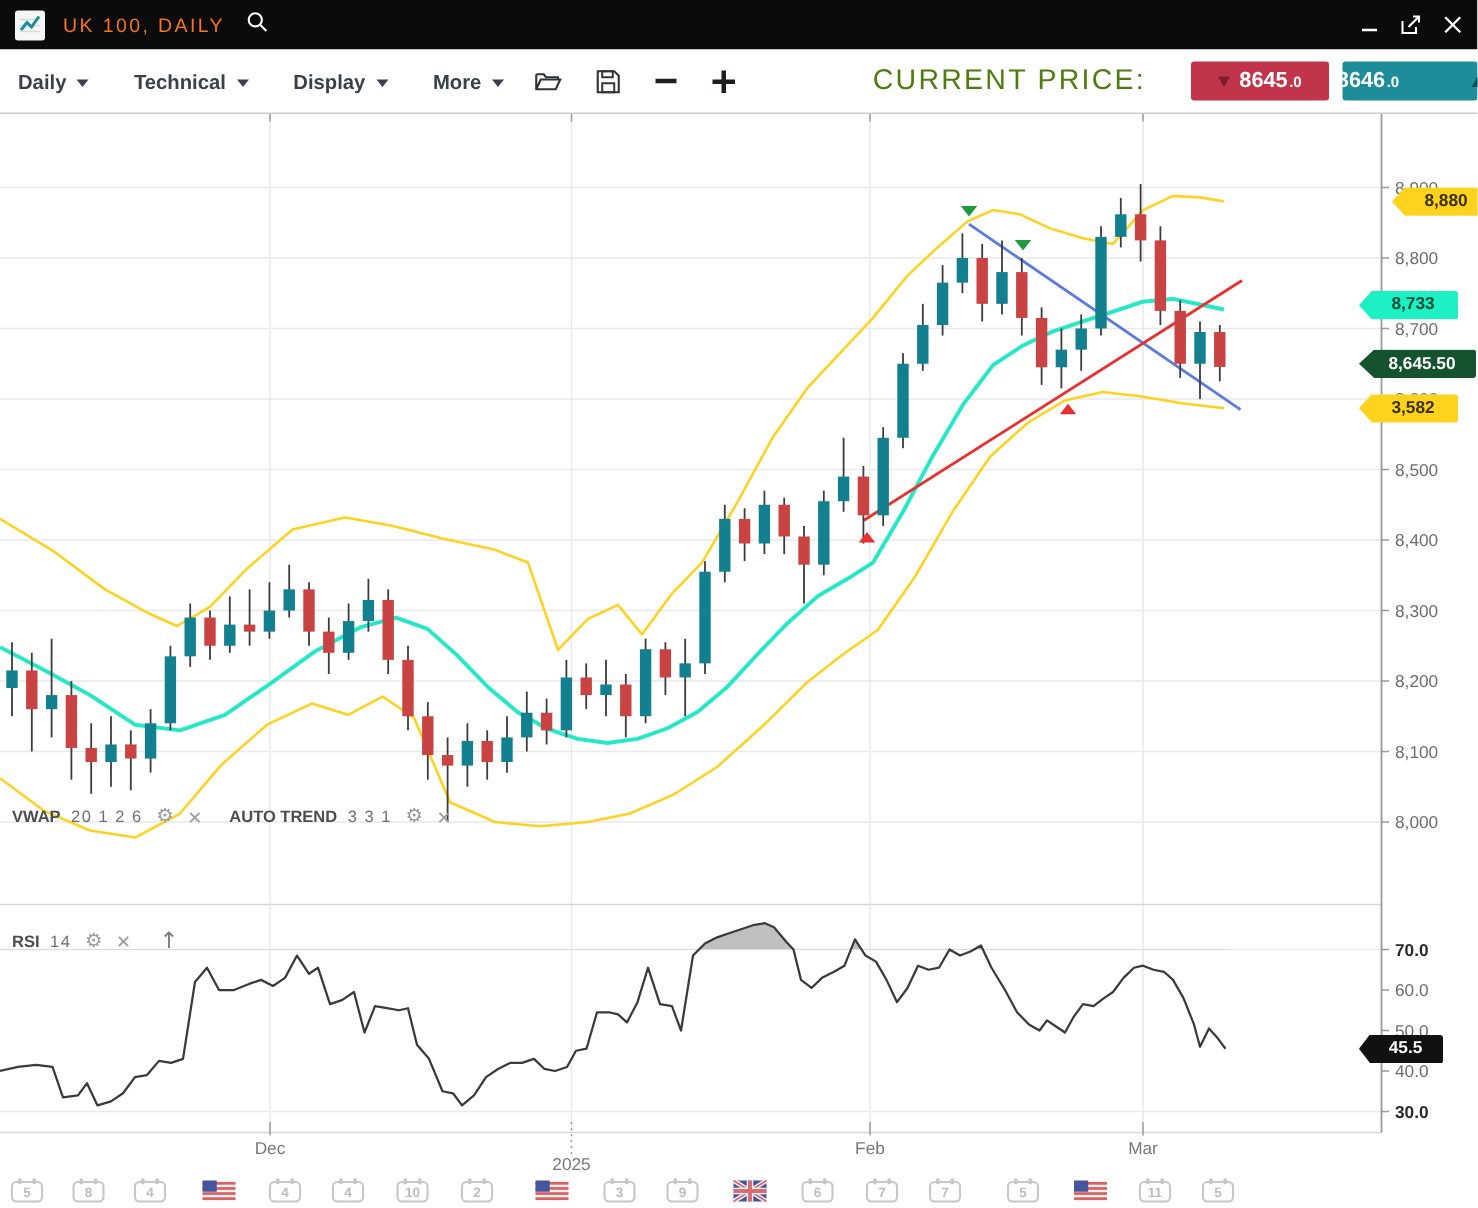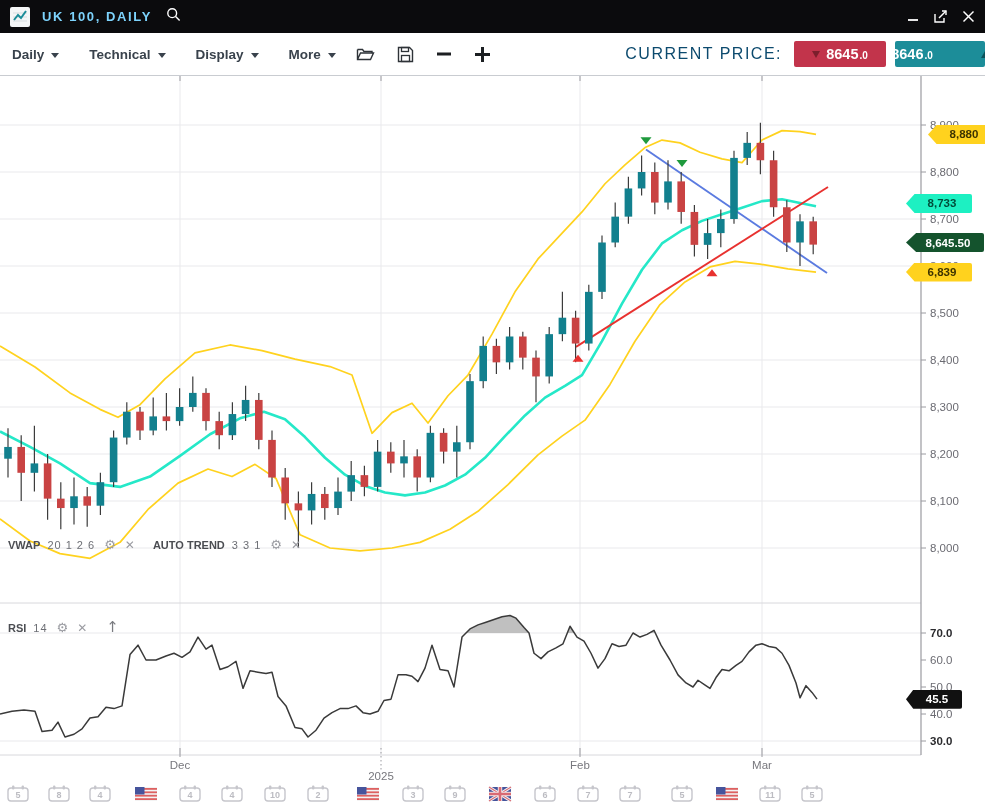--- a/index.html
+++ b/index.html
@@ -2,33 +2,33 @@
 <html><head>
 <meta charset="utf-8">
 <style>
   html,body{margin:0;padding:0;}
   body{width:985px;height:805px;overflow:hidden;background:#fff;
        font-family:"Liberation Sans", sans-serif; position:relative;}
   .titlebar{position:absolute;left:0;top:0;width:985px;height:33px;background:#0b0b0d;
             display:flex;align-items:center;padding:0 10px;box-sizing:border-box;z-index:5;}
   .logo{width:20px;height:20px;background:#f4f6f7;border-radius:2px;margin-right:12px;
         display:flex;align-items:center;justify-content:center;}
-  .symbol{color:#7dd3fc;font-size:13px;letter-spacing:1.6px;font-weight:700;}
+  .symbol{color:#f97316;font-size:13px;letter-spacing:1.6px;font-weight:400;}
   .search{margin-left:14px;}
   .win-controls{margin-left:auto;display:flex;align-items:center;gap:14px;}
   .win-btn{color:#fff;display:flex;align-items:center;}
   .toolbar{position:absolute;left:0;top:33px;width:985px;height:43px;background:#fff;
            border-bottom:1px solid #c9ccd1;display:flex;align-items:center;
            padding:0 0 0 12px;box-sizing:border-box;z-index:5;}
   .menu-item{display:flex;align-items:center;gap:7px;margin-right:30px;cursor:pointer;}
   .menu-item span.lbl{font-size:13.5px;font-weight:700;color:#39424c;}
   .caret{width:0;height:0;border-left:4px solid transparent;border-right:4px solid transparent;
          border-top:5px solid #39424c;margin-top:2px;}
   .tool-ico{margin-right:22px;display:flex;align-items:center;cursor:pointer;}
-  .cp-label{margin-left:auto;font-size:16px;color:#0c4a6e;letter-spacing:1.5px;margin-right:12px;}
+  .cp-label{margin-left:auto;font-size:19px;color:#4d7c0f;letter-spacing:1.5px;margin-right:30px;}
   .price-badge{height:26px;display:flex;align-items:center;justify-content:center;
                color:#fff;font-size:14.5px;font-weight:700;border-radius:2px;gap:6px;
                padding:0 10px;cursor:pointer;}
   .price-badge .dec{font-size:10px;font-weight:700;margin-left:1px;}
   .sell{background:#c2344b;width:72px;margin-right:9px;}
   .buy{background:#1c8d99;width:70px;margin-right:0;gap:48px;}
   .tri-down{width:0;height:0;border-left:4px solid transparent;border-right:4px solid transparent;
             border-top:7px solid #7c1f2c;}
   .tri-up{width:0;height:0;border-left:4px solid transparent;border-right:4px solid transparent;
           border-bottom:7px solid #0c525b;}
@@ -538,21 +538,21 @@
     <span class="params">14</span>
     <span class="mini-ico">⚙</span>
     <span class="mini-ico xx">✕</span>
     <span class="mini-ico" style="font-size:15px;margin-left:14px;color:#7a7b80;">↑</span>
   </div>
 
   <div id="badge-layer">
       <div class="axis-badge" style="left: 928px; width: 66px; top: 124.9px; background: rgb(255, 210, 30); color: rgb(61, 51, 0);">8,880</div>
       <div class="axis-badge" style="left: 906px; width: 66px; top: 193.99px; background: rgb(29, 240, 194); color: rgb(0, 77, 58);">8,733</div>
       <div class="axis-badge" style="left: 906px; width: 78px; top: 233px; background: #14532d; color: rgb(255, 255, 255);">8,645.50</div>
-      <div class="axis-badge" style="left: 906px; width: 66px; top: 262.61px; background: rgb(255, 210, 30); color: rgb(61, 51, 0);">6,839</div>
+      <div class="axis-badge" style="left: 906px; width: 66px; top: 262.61px; background: rgb(255, 210, 30); color: rgb(61, 51, 0);">3,582</div>
       <div class="axis-badge" style="left: 906px; width: 56px; top: 689.65px; background: rgb(17, 17, 17); color: rgb(255, 255, 255);">45.5</div>
     </div>
 </div>
 
 <header class="titlebar">
   <div class="logo">
     <svg width="16" height="16" viewBox="0 0 16 16">
       <line x1="1" y1="4" x2="15" y2="4" stroke="#d7dde0" stroke-width="1"></line>
       <line x1="1" y1="8" x2="15" y2="8" stroke="#d7dde0" stroke-width="1"></line>
       <line x1="1" y1="12" x2="15" y2="12" stroke="#d7dde0" stroke-width="1"></line>

